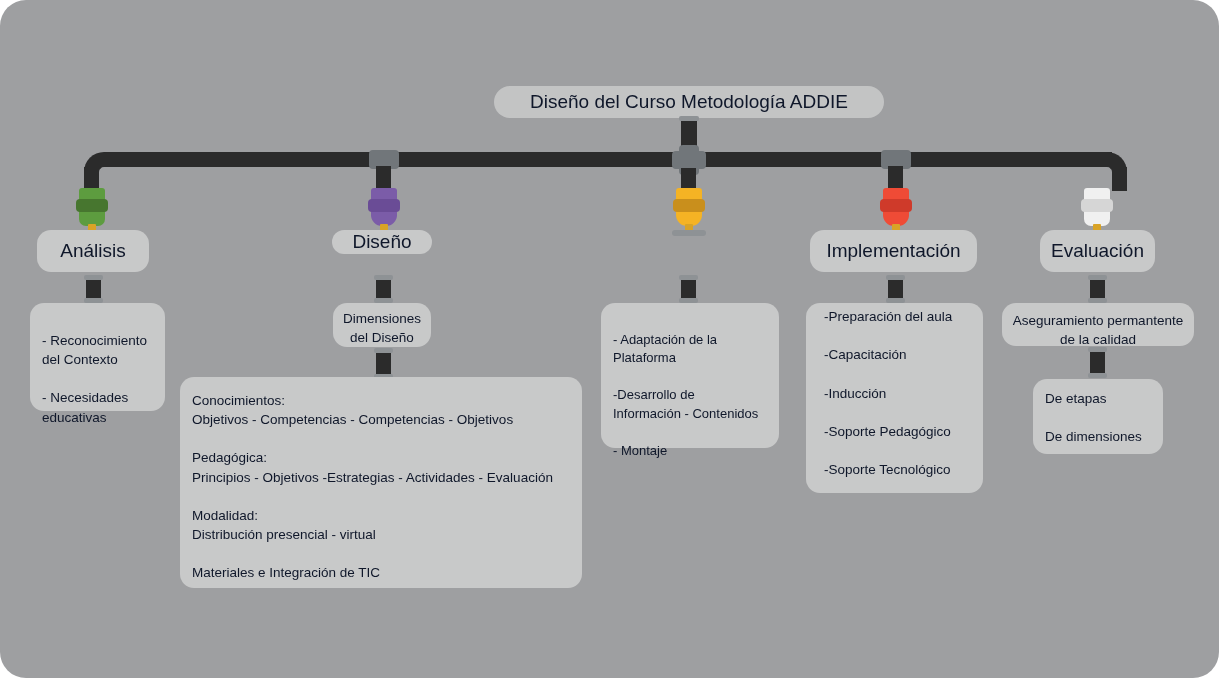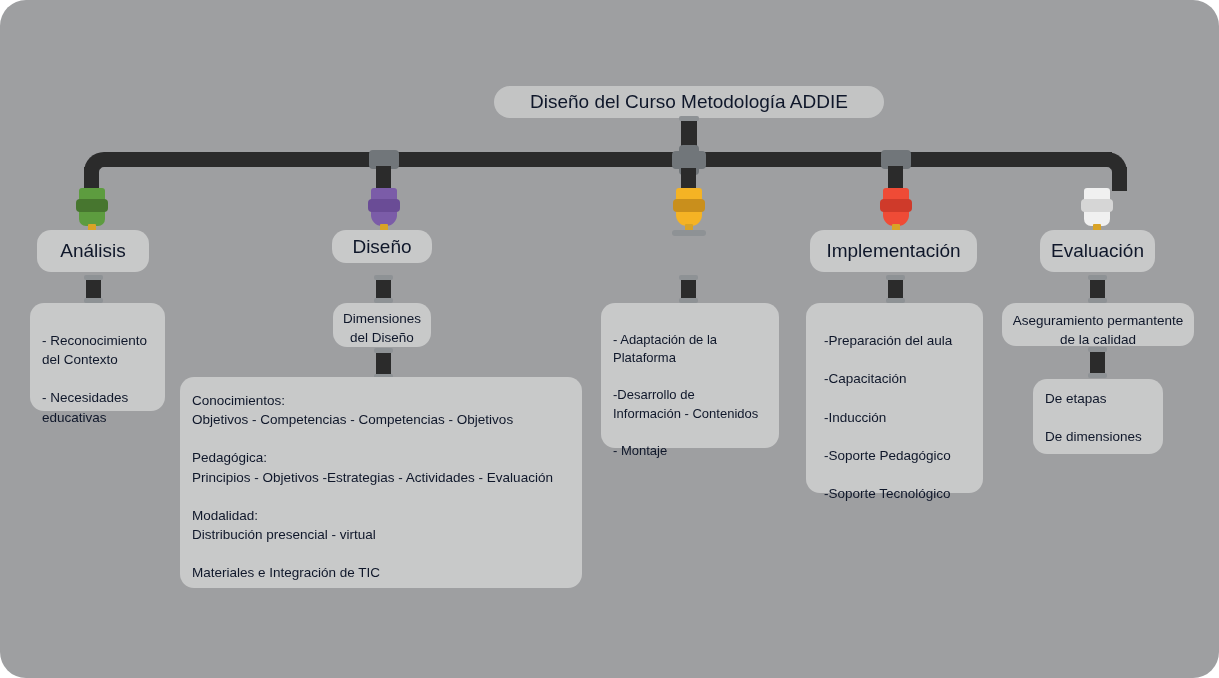--- a/index.html
+++ b/index.html
@@ -112,21 +112,21 @@
   <div class="box node" style="left:37px;top:230px;width:112px;height:42px;font-size:19px;">
     <span>Análisis</span>
   </div>
   <div class="stem" style="left:86px;top:277px;width:15px;height:24px;"></div>
   <div class="box content" style="left:30px;top:303px;width:135px;height:108px;font-size:13.5px;">- Reconocimiento
 del Contexto
 
 - Necesidades
 educativas</div>
 
-  <div class="box node" style="left:332px;top:230px;width:100px;height:33px;font-size:19px;">
+  <div class="box node" style="left:332px;top:230px;width:100px;height:24px;font-size:19px;">
     <span>Diseño</span>
   </div>
   <div class="stem" style="left:376px;top:277px;width:15px;height:24px;"></div>
   <div class="box content" style="left:333px;top:303px;width:98px;height:44px;font-size:13.5px;text-align:center;padding:6px 6px;">Dimensiones
 del Diseño</div>
   <div class="stem" style="left:376px;top:350px;width:15px;height:27px;"></div>
   <div class="box content" style="left:180px;top:377px;width:402px;height:211px;font-size:13.5px;padding:14px 12px;">Conocimientos:
 Objetivos - Competencias - Competencias - Objetivos
 
 Pedagógica:
@@ -143,21 +143,21 @@
 
 -Desarrollo de
 Información - Contenidos
 
 - Montaje</div>
 
   <div class="box node" style="left:810px;top:230px;width:167px;height:42px;font-size:19px;justify-content:center;">
     <span>Implementación</span>
   </div>
   <div class="stem" style="left:888px;top:277px;width:15px;height:24px;"></div>
-  <div class="box content" style="left:806px;top:303px;width:177px;height:190px;font-size:13.5px;padding:28px 18px;">-Preparación del aula
+  <div class="box content" style="left:806px;top:303px;width:177px;height:190px;font-size:13.5px;padding:4px 18px;">-Preparación del aula
 
 -Capacitación
 
 -Inducción
 
 -Soporte Pedagógico
 
 -Soporte Tecnológico</div>
 
   <div class="box node" style="left:1040px;top:230px;width:115px;height:42px;font-size:19px;">

